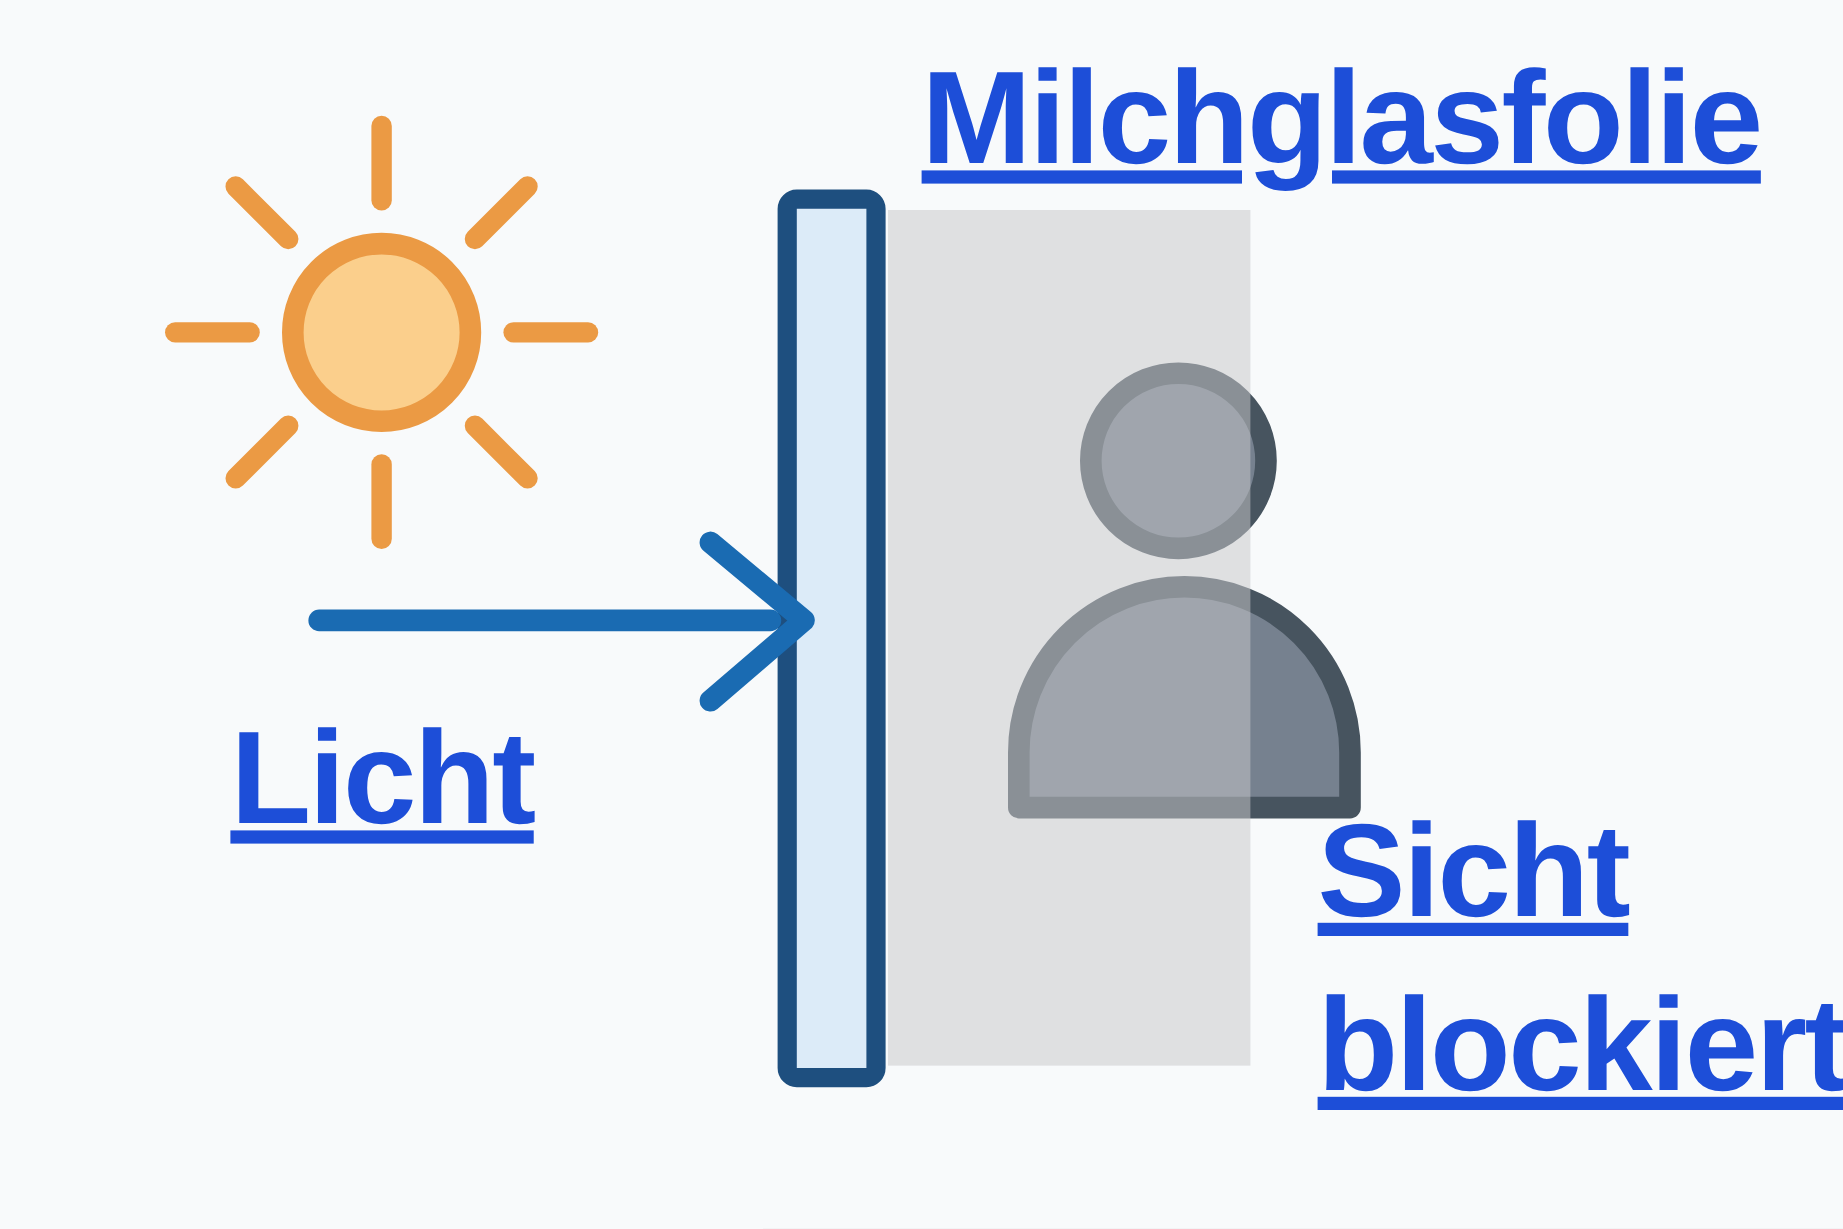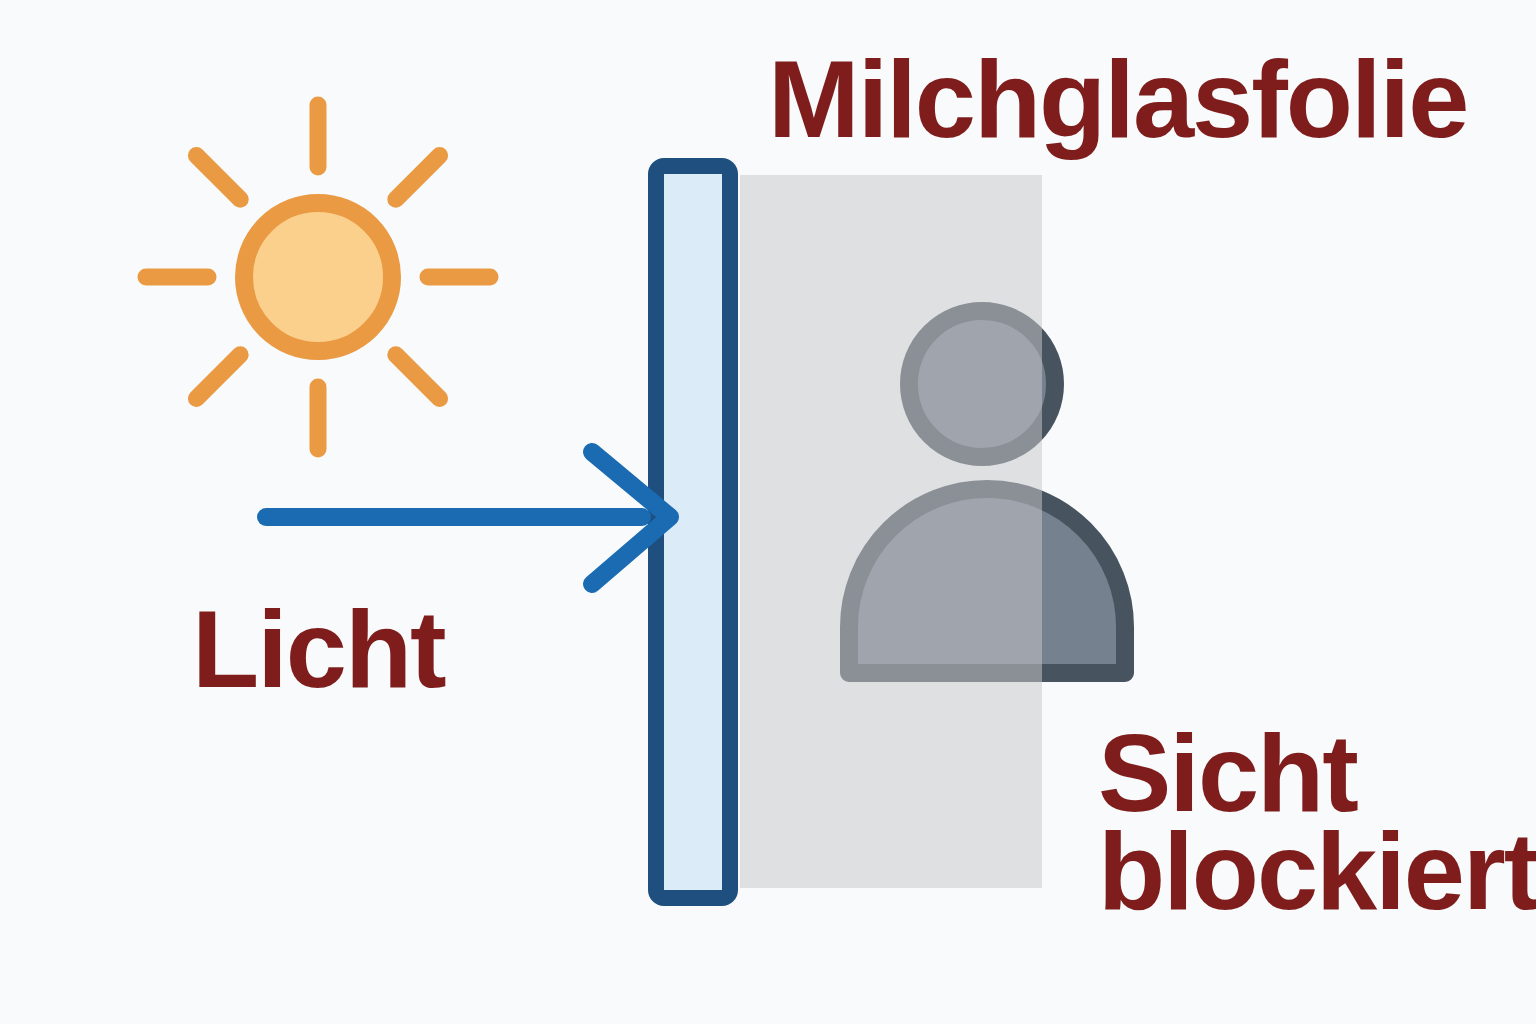--- a/index.html
+++ b/index.html
@@ -22,26 +22,27 @@
     width: 1536px;
     height: 1024px;
     pointer-events: none;
   }
   .label {
     position: absolute;
     font-weight: 700;
     font-size: 110px;
     line-height: 1.0;
     letter-spacing: -2px;
-    color: #7f1d1d;
+    color: #1d4ed8;
     white-space: nowrap;
+    text-decoration: underline;
   }
   .label-title      { left: 768px;  top: 44px;  }
   .label-light      { left: 192px;  top: 594px; }
-  .label-blocked-1  { left: 1098px; top: 718px; }
+  .label-blocked-1  { left: 1098px; top: 671px; }
   .label-blocked-2  { left: 1098px; top: 816px; }
   .glass-pane {
     position: absolute;
     left: 648px;
     top: 158px;
     width: 90px;
     height: 748px;
     box-sizing: border-box;
     border: 16px solid #1e4f7f;
     border-radius: 16px;

